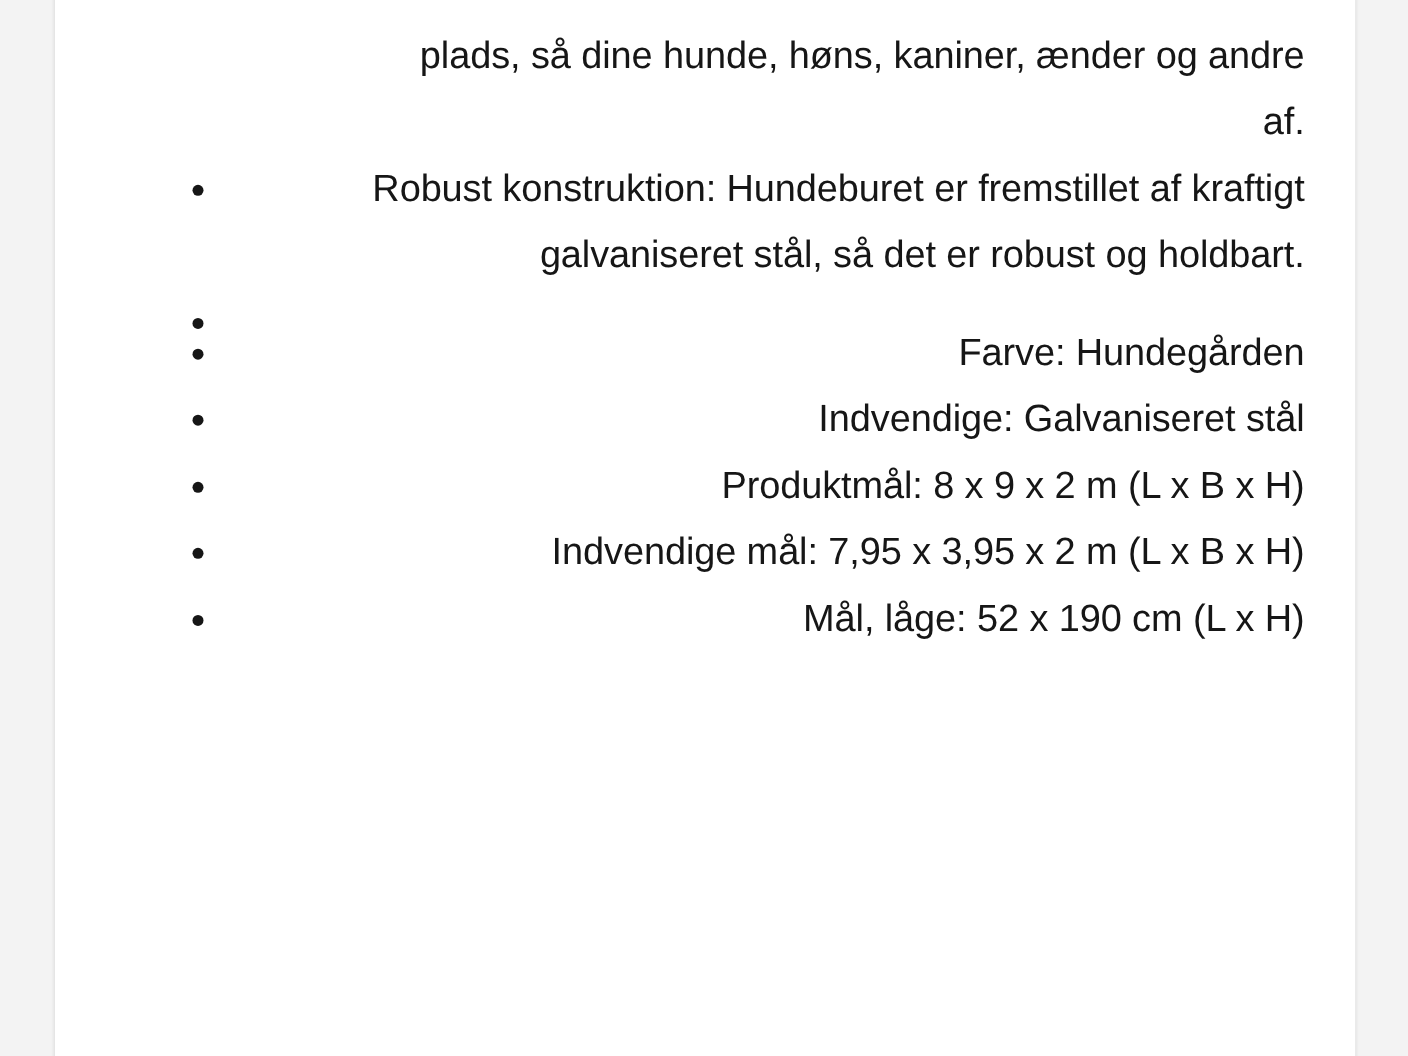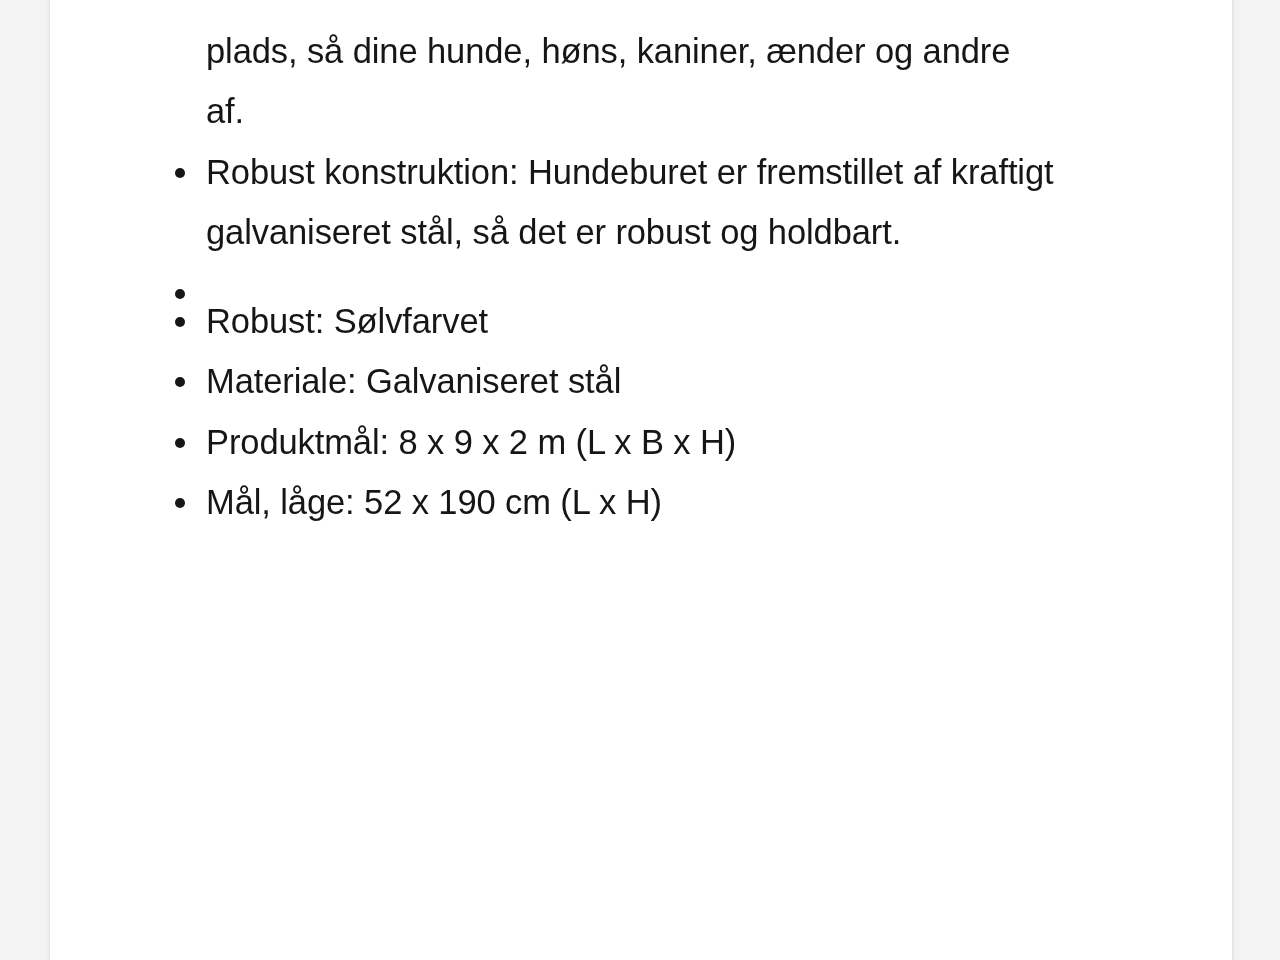--- a/index.html
+++ b/index.html
@@ -9,20 +9,21 @@
       height: 960px;
       overflow: hidden;
       background: #f3f3f3;
     }
     .page {
       position: relative;
       width: 1280px;
       height: 960px;
       overflow: hidden;
       background: #f3f3f3;
+      text-align: right;
     }
     .card {
       position: absolute;
       left: 50px;
       top: -40px;
       width: 1182px;
       height: 1100px;
       background: #ffffff;
       box-shadow: 0 0 4px rgba(0,0,0,0.06), -2px 0 3px rgba(0,0,0,0.04), 2px 0 3px rgba(0,0,0,0.04);
     }
@@ -82,29 +83,33 @@
       <li>
         <span class="bullet"></span>
       </li>
     </ul>
 
     <div class="list-gap"></div>
 
     <ul class="specs-list">
       <li>
         <span class="bullet"></span>
-        <span>Robust: Sølvfarvet</span>
+        <span>Farve: Hundegården</span>
       </li>
       <li>
         <span class="bullet"></span>
-        <span>Materiale: Galvaniseret stål</span>
+        <span>Indvendige: Galvaniseret stål</span>
       </li>
       <li>
         <span class="bullet"></span>
         <span>Produktmål: 8 x 9 x 2 m (L x B x H)</span>
+      </li>
+      <li>
+        <span class="bullet"></span>
+        <span>Indvendige mål: 7,95 x 3,95 x 2 m (L x B x H)</span>
       </li>
       <li>
         <span class="bullet"></span>
         <span>Mål, låge: 52 x 190 cm (L x H)</span>
       </li>
       <li style="height:60.5px;">
         <span></span>
       </li>
     </ul>
   </div>

